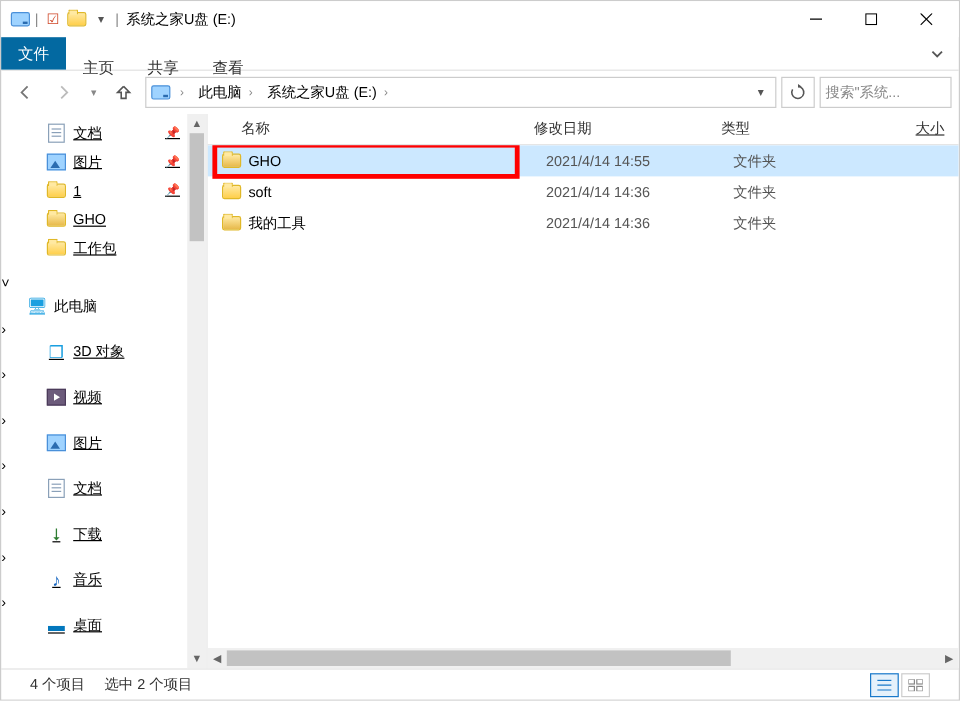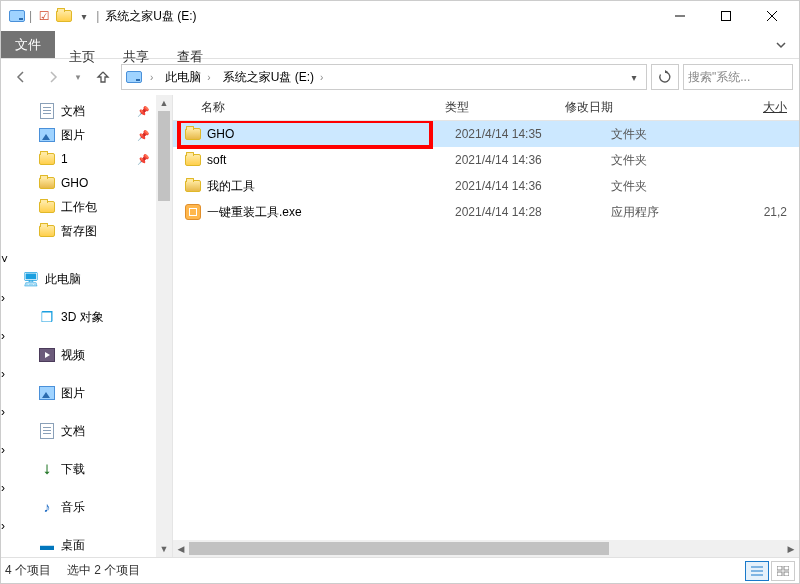--- a/index.html
+++ b/index.html
@@ -9,21 +9,21 @@
   
   .titlebar { display: flex; align-items: center; height: 30px; background: #fff; padding: 0 4px; }
   .titlebar .qat { display: flex; align-items: center; gap: 4px; padding-left: 4px; }
   .titlebar .title { margin-left: 6px; font-size: 12px; color: #000; }
   .titlebar .spacer { flex: 1; }
   .winctrls { display: flex; }
   .winbtn { width: 46px; height: 30px; display: flex; align-items: center; justify-content: center; cursor: default; }
 
   
   .ribbon { display: flex; align-items: stretch; height: 28px; border-bottom: 1px solid #e1e1e1; }
-  .ribbon .file-tab { background: #737373; color: #fff; padding: 11px 14px; display: flex; align-items: center; font-size: 13px; }
+  .ribbon .file-tab { background: #0369a1; color: #fff; padding: 11px 14px; display: flex; align-items: center; font-size: 13px; }
   .ribbon .tab { padding: 0 14px; display: flex; align-items: center; font-size: 13px; color: #333; margin-top: 25px; }
   .ribbon .rspacer { flex: 1; }
   .ribbon .chev { width: 36px; display: flex; align-items: center; justify-content: center; color: #555; }
 
   
   .addrrow { display: flex; align-items: center; height: 36px; padding: 4px 6px; gap: 4px; }
   .navbtn { width: 28px; height: 28px; display: flex; align-items: center; justify-content: center; color: #555; }
   .navbtn.disabled { color: #bbb; }
   .breadcrumb { flex: 1; height: 26px; border: 1px solid #ccc; display: flex; align-items: center; padding: 0 4px; gap: 2px; overflow: hidden; }
   .crumb { display: flex; align-items: center; gap: 4px; padding: 0 4px; white-space: nowrap; }
@@ -33,21 +33,21 @@
 
   
   .main { flex: 1; display: flex; overflow: hidden; position: relative; }
   .navpane { width: 172px; border-right: 1px solid #e5e5e5; display: flex; flex-direction: column; position: relative; }
   .nav-scrollbar { position: absolute; right: 0; top: 0; bottom: 0; width: 16px; background: #f0f0f0; display: flex; flex-direction: column; align-items: center; }
   .nav-scrollbar .track { flex: 1; width: 100%; position: relative; }
   .nav-scrollbar .thumb { position: absolute; top: 0; left: 2px; right: 2px; height: 90px; background: #c2c2c2; }
   .nav-scrollbar .sbtn { height: 16px; width: 100%; display:flex;align-items:center;justify-content:center; color:#666; font-size:9px;}
   .navlist { flex: 1; overflow: hidden; padding-top: 4px; }
   .navitem { display: flex; align-items: center; height: 24px; padding-left: 22px; gap: 6px; white-space: nowrap; }
-  .navitem.indent { padding-left: 38px; }
+  .navitem.indent { padding-left: 38px; text-decoration: underline; }
   .navitem .pin { margin-left: auto; margin-right: 22px; color: #777; font-size: 10px; }
   .navitem-wrap { position: relative; }
   .navgroup-space { height: 10px; }
 
   .content { flex: 1; display: flex; flex-direction: column; position: relative; }
   .colheaders { display: flex; height: 26px; border-bottom: 1px solid #e5e5e5; align-items: center; color: #333; }
   .colheaders .col { padding: 0 0; }
   .col-name { width: 272px; padding-left: 28px !important; }
   .col-date { width: 156px; }
   .col-type { width: 120px; }
@@ -60,21 +60,21 @@
   .row .cell.type { width: 120px; color: #555; }
   .row .cell.size { flex: 1; text-align: right; padding-right: 12px; color: #555; }
   .row.selected { background: #cce8ff; }
   .highlight-box { position: absolute; border: 4px solid #ff0000; pointer-events: none; }
   .row-hscroll { height: 17px; background: #f0f0f0; display: flex; align-items: center; }
   .row-hscroll .track { flex:1; position: relative; height: 100%; }
   .row-hscroll .thumb { position:absolute; top:2px; bottom:2px; left:0; width: 420px; background:#c2c2c2; }
   .row-hscroll .sbtn { width:16px; height:100%; display:flex;align-items:center;justify-content:center;color:#666;font-size:9px; }
 
   
-  .statusbar { height: 26px; border-top: 1px solid #e1e1e1; display: flex; align-items: center; padding: 0 4px; font-size: 12px; color: #333; }
+  .statusbar { height: 26px; border-top: 1px solid #e1e1e1; display: flex; align-items: center; padding: 0 24px; font-size: 12px; color: #333; }
   .statusbar .sspacer { flex: 1; }
   .viewbtns { display: flex; gap: 2px; }
   .viewbtn { width: 24px; height: 20px; border: 1px solid #ccc; display:flex;align-items:center;justify-content:center; }
   .viewbtn.active { border-color: #1979ca; background:#e5f1fb; }
 
   
   .ico { width: 16px; height: 16px; display: inline-flex; align-items: center; justify-content: center; font-size: 12px; }
   .ico-folder { background: linear-gradient(#ffe9a2,#ffcf4b); border:1px solid #e0b828; border-radius:2px; width:16px; height:12px; position:relative; }
   .ico-folder::before { content:""; position:absolute; top:-3px; left:0; width:6px; height:3px; background:#ffe9a2; border:1px solid #e0b828; border-bottom:none; border-radius:1px 1px 0 0;}
   .ico-folder.zip { background: linear-gradient(#ffe9a2,#e7b94a); }
@@ -232,28 +232,20 @@
             </div>
           </div>
           <div class="navitem-wrap">
             <div class="navitem indent">
               <span class="ico">
                 <span class="ico-folder"></span>
               </span>
               <span>工作包</span>
             </div>
           </div>
-          <div class="navitem-wrap">
-            <div class="navitem indent">
-              <span class="ico">
-                <span class="ico-folder"></span>
-              </span>
-              <span>暂存图</span>
-            </div>
-          </div>
           <div class="navgroup-space"></div>
           <div class="navitem-wrap"><span class="exp">˅</span><div class="navitem">
               <span class="ico ico-pc">🖥</span>
               <span>此电脑</span>
             </div></div>
           <div class="navitem-wrap"><span class="exp" style="left: 20px;">›</span><div class="navitem indent">
               <span class="ico ico-pc">❒</span>
               <span>3D 对象</span>
             </div></div>
           <div class="navitem-wrap"><span class="exp" style="left: 20px;">›</span><div class="navitem indent">
@@ -292,33 +284,33 @@
         <div class="track">
             <div class="thumb"></div>
           </div>
         <div class="sbtn">▼</div>
       </div>
     </div>
 
     <div class="content">
       <div class="colheaders">
         <div class="col col-name">名称</div>
+        <div class="col col-date">修改日期</div>
         <div class="col col-type">类型</div>
-        <div class="col col-date">修改日期</div>
         <div class="col col-size">大小</div>
       </div>
       <div class="rows" id="rows">
           <div class="row selected">
             <div class="cell name">
               <span class="ico">
                 <span class="ico-folder zip"></span>
               </span>
               <span>GHO</span>
             </div>
-            <div class="cell date">2021/4/14 14:35</div>
+            <div class="cell date">2021/4/14 14:55</div>
             <div class="cell type">文件夹</div>
             <div class="cell size"></div>
           </div>
           <div class="highlight-box" style="left: 4px; top: -2px; width: 256px; height: 30px;"></div>
           <div class="row">
             <div class="cell name">
               <span class="ico">
                 <span class="ico-folder"></span>
               </span>
               <span>soft</span>
@@ -330,31 +322,20 @@
           <div class="row">
             <div class="cell name">
               <span class="ico">
                 <span class="ico-folder zip"></span>
               </span>
               <span>我的工具</span>
             </div>
             <div class="cell date">2021/4/14 14:36</div>
             <div class="cell type">文件夹</div>
             <div class="cell size"></div>
-          </div>
-          <div class="row">
-            <div class="cell name">
-              <span class="ico">
-                <span class="ico-exe"></span>
-              </span>
-              <span>一键重装工具.exe</span>
-            </div>
-            <div class="cell date">2021/4/14 14:28</div>
-            <div class="cell type">应用程序</div>
-            <div class="cell size">21,2</div>
           </div>
         </div>
       <div class="row-hscroll">
         <div class="sbtn">◀</div>
         <div class="track">
             <div class="thumb"></div>
           </div>
         <div class="sbtn">▶</div>
       </div>
     </div>

